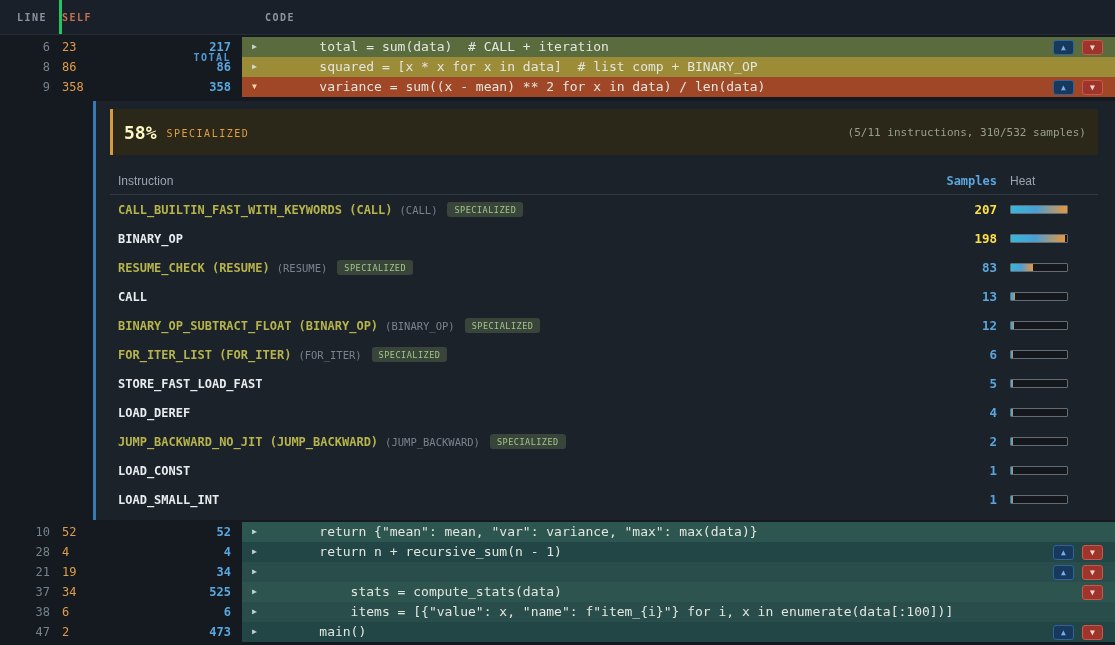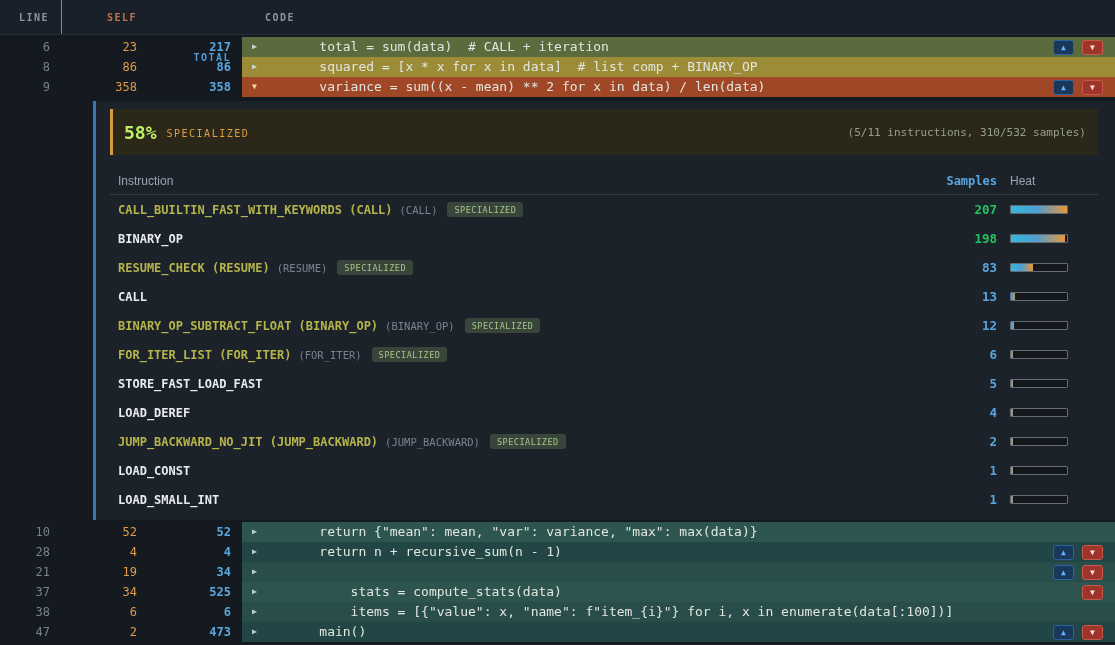--- a/index.html
+++ b/index.html
@@ -8,23 +8,23 @@
     width:1115px; height:645px; overflow:hidden; position:relative;
     background:#151a20;
     font-family:"DejaVu Sans Mono","Liberation Mono",monospace;
   }
   
   .hdr {
     display:flex; height:35px; line-height:35px; background:#1a202a;
     border-bottom:1px solid #262d37;
     font-size:10px; font-weight:bold; letter-spacing:1.5px; color:#8b95a2;
   }
-  .hdr .c-line { border-right:1px solid #22c55e; }
+  .hdr .c-line { border-right:3px solid #22c55e; }
   .c-line { width:62px; text-align:right; padding-right:12px; }
-  .c-self { width:80px; text-align:right; padding-right:5px; }
+  .c-self { width:80px; text-align:left; padding-right:5px; }
   .c-total { width:95px; text-align:right; padding-right:6px; }
   .c-code { flex:1; padding-left:28px; text-align:left; }
   .hdr .c-self { color:#c0704e; }
   .hdr .c-total { color:#4f9ad6;margin-top:40px; }
   
   .rows-top { margin-top:2px; }
   .row { display:flex; height:20px; line-height:20px; font-size:12px; }
   .row .c-line { color:#76828e; }
   .row .c-self { color:#e09c4a; font-weight:normal; }
   .row .c-total { color:#5aa7e0; font-weight:bold; }
@@ -44,41 +44,41 @@
   .navbtn.up { background:#18385c; border:1px solid #2e649e; color:#6fb1f0; }
   .navbtn.down { background:#9e352c; border:1px solid #c95848; color:#ffd9cc; }
   
   .panel { display:flex; margin:4px 0 2px 0; }
   .panel-accent { width:3px; margin-left:93px; background:#3a78b5; }
   .panel-body { flex:1; background:#1c222a; padding:8px 17px 6px 14px; }
   .banner {
     height:46px; background:#2b2719; border-left:3px solid #d89a3e;
     display:flex; align-items:center; padding:0 12px 0 11px; margin-bottom:12px;
   }
-  .pct { font-size:18px; font-weight:bold; color:#bef264; }
+  .pct { font-size:18px; font-weight:bold; color:#fef9c3; }
   .pct-label { font-size:10px; color:#df9f43; letter-spacing:1.5px; margin-left:10px; margin-top:3px; }
   .summary { margin-left:auto; font-size:11px; color:#96a08e; }
   .it-header {
     display:flex; align-items:center; height:28px; padding:0 8px;
     border-bottom:1px solid #323a44;
     font-size:12px; color:#9aa5b1;
     font-family:"Liberation Sans","DejaVu Sans",sans-serif;
   }
   .it-header .h-samples { margin-left:auto; width:80px; text-align:right; color:#5aa7e0; font-weight:bold; font-family:"DejaVu Sans Mono",monospace; }
   .it-header .h-heat { width:80px; margin-left:13px; text-align:left; }
   .it-row { display:flex; align-items:center; height:29px; padding:0 8px; }
   .iname { font-size:12px; font-weight:bold; color:#e8ecef; }
   .iname.spec { color:#b6b44a; }
   .ibase { font-size:10.5px; color:#79838e; margin-left:7px; }
   .ibadge {
     font-size:8.5px; letter-spacing:0.5px; color:#a2c687; background:#39453a;
     border-radius:3px; padding:2.5px 7px; margin-left:10px;
   }
   .it-samples { margin-left:auto; width:80px; text-align:right; font-size:12.5px; font-weight:bold; color:#5aa7e0; }
-  .it-samples.hot { color:#22c55e; }
+  .it-samples.hot { color:#fde047; }
   .it-heat { width:80px; margin-left:13px; }
   .heat-bar { width:58px; height:9px; border:1px solid #626c76; border-radius:1px; background:#14181d; overflow:hidden; }
   .heat-fill { height:100%; min-width:2px; background:linear-gradient(90deg,#35b8d8 0%,#4a9fd4 45%,#e8963a 100%); }
 </style>
 </head>
 <body>
 
 <div class="app">
 
   <div class="hdr">

